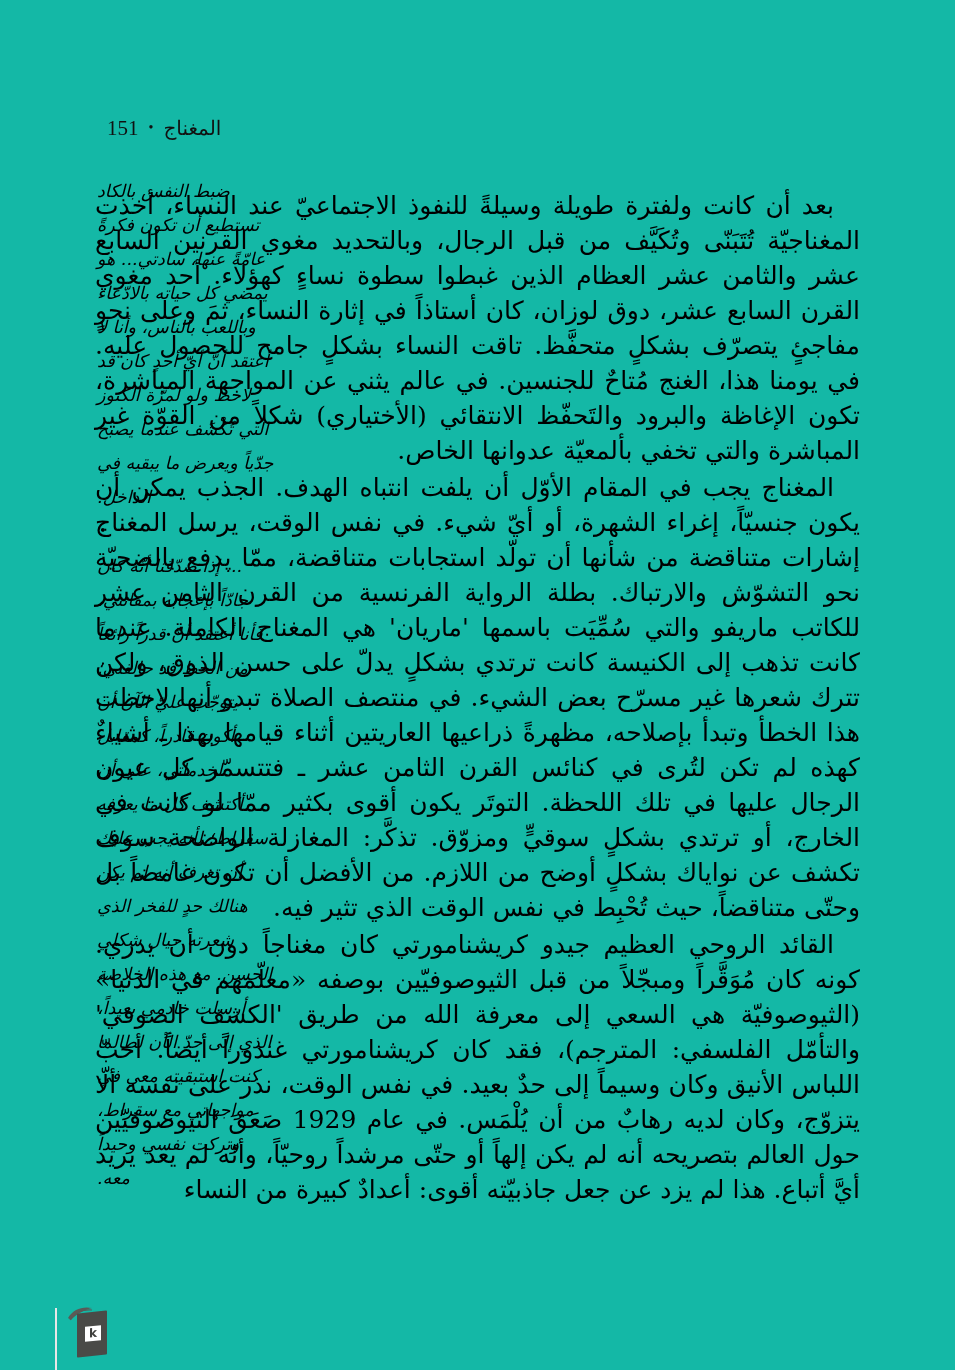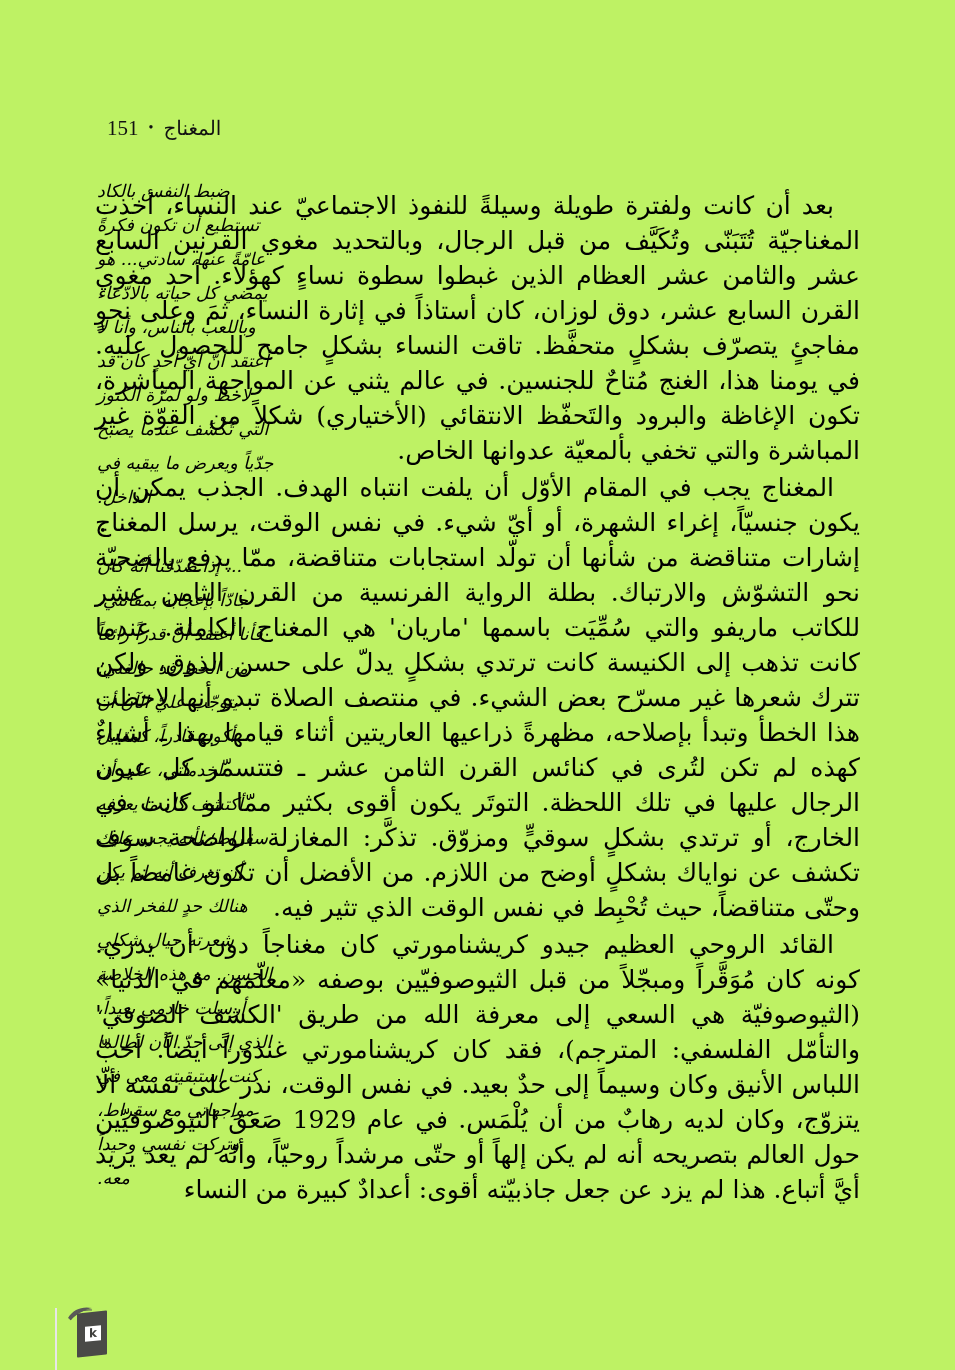--- a/index.html
+++ b/index.html
@@ -5,21 +5,21 @@
   html, body {
     margin: 0;
     padding: 0;
     background: #ffffff;
   }
 
   .page {
     position: relative;
     width: 955px;
     height: 1370px;
-    background: #bef264;
+    background: #14b8a6;
     overflow: hidden;
     font-family: "DejaVu Serif", "Liberation Serif", serif;
     color: #000000;
   }
 
   
   .running-head {
     position: absolute;
     top: 116px;
     left: 107px;

